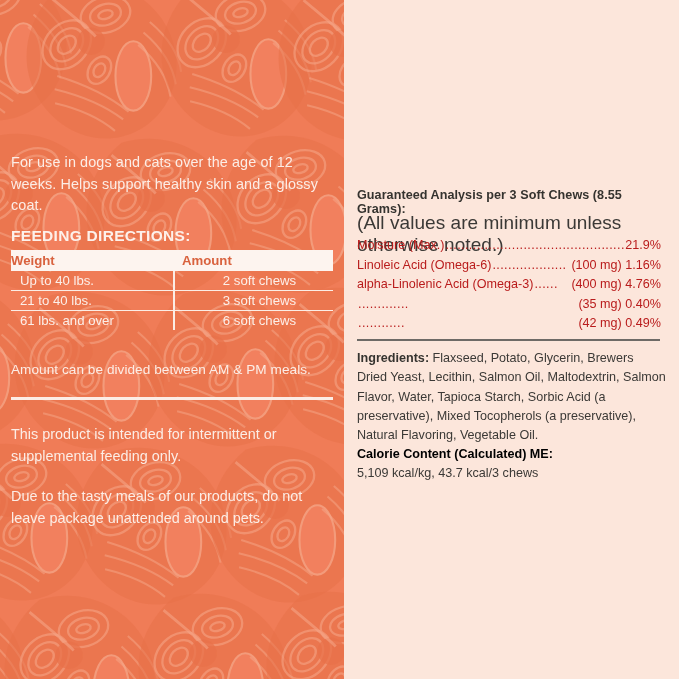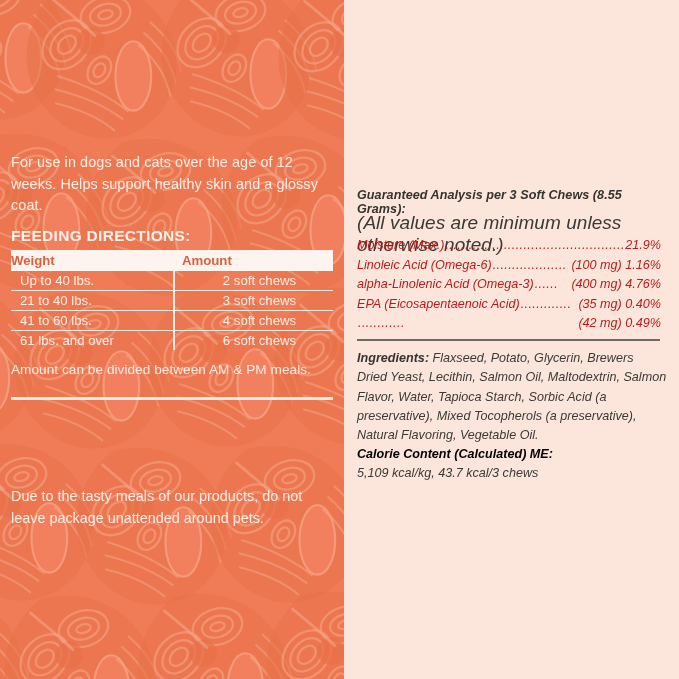--- a/index.html
+++ b/index.html
@@ -150,21 +150,20 @@
     line-height: 21.5px;
   }
 
   
   .right-panel {
     position: relative;
     width: 335px;
     height: 679px;
     background: #FCE6DB;
     flex: 0 0 335px;
-    font-style: italic;
   }
   .right-content {
     position: absolute;
     left: 13px;
     top: 0;
     width: 312px;
   }
 
   .ga-title {
     position: absolute;
@@ -335,34 +334,31 @@
         <tbody>
           <tr>
             <td class="cell-weight">Up to 40 lbs.</td>
             <td class="cell-amount">2 soft chews</td>
           </tr>
           <tr>
             <td class="cell-weight">21 to 40 lbs.</td>
             <td class="cell-amount">3 soft chews</td>
           </tr>
           <tr>
-            <td class="cell-weight">41 to 60 lbs.</td>
-            <td class="cell-amount">4 soft chews</td>
-          </tr>
-          <tr>
             <td class="cell-weight">61 lbs. and over</td>
             <td class="cell-amount">6 soft chews</td>
           </tr>
         </tbody>
       </table>
 
       <div class="note-line">Amount can be divided between AM &amp; PM meals.</div>
 
       <div class="divider"></div>
 
+      <div class="para-2">This product is intended for intermittent or supplemental feeding only.</div>
 
       <div class="para-3">Due to the tasty meals of our products, do not leave package unattended around pets.</div>
     </div>
   </div>
 
   <div class="right-panel">
     <div class="right-content">
 
       <div class="ga-title">Guaranteed Analysis per 3 Soft Chews (8.55 Grams):</div>
 
@@ -378,21 +374,20 @@
           <span class="ga-name">Linoleic Acid (Omega-6)</span>
           <span class="ga-dots">...................</span>
           <span class="ga-val">(100 mg) 1.16%</span>
         </div>
         <div class="ga-row">
           <span class="ga-name">alpha-Linolenic Acid (Omega-3)</span>
           <span class="ga-dots">......</span>
           <span class="ga-val">(400 mg) 4.76%</span>
         </div>
         <div class="ga-row">
-          <span class="ga-name">EPA (Eicosapentaenoic Acid)</span>
           <span class="ga-dots">.............</span>
           <span class="ga-val">(35 mg) 0.40%</span>
         </div>
         <div class="ga-row">
           <span class="ga-dots">............</span>
           <span class="ga-val">(42 mg) 0.49%</span>
         </div>
       </div>
 
       <div class="rule-2"></div>

